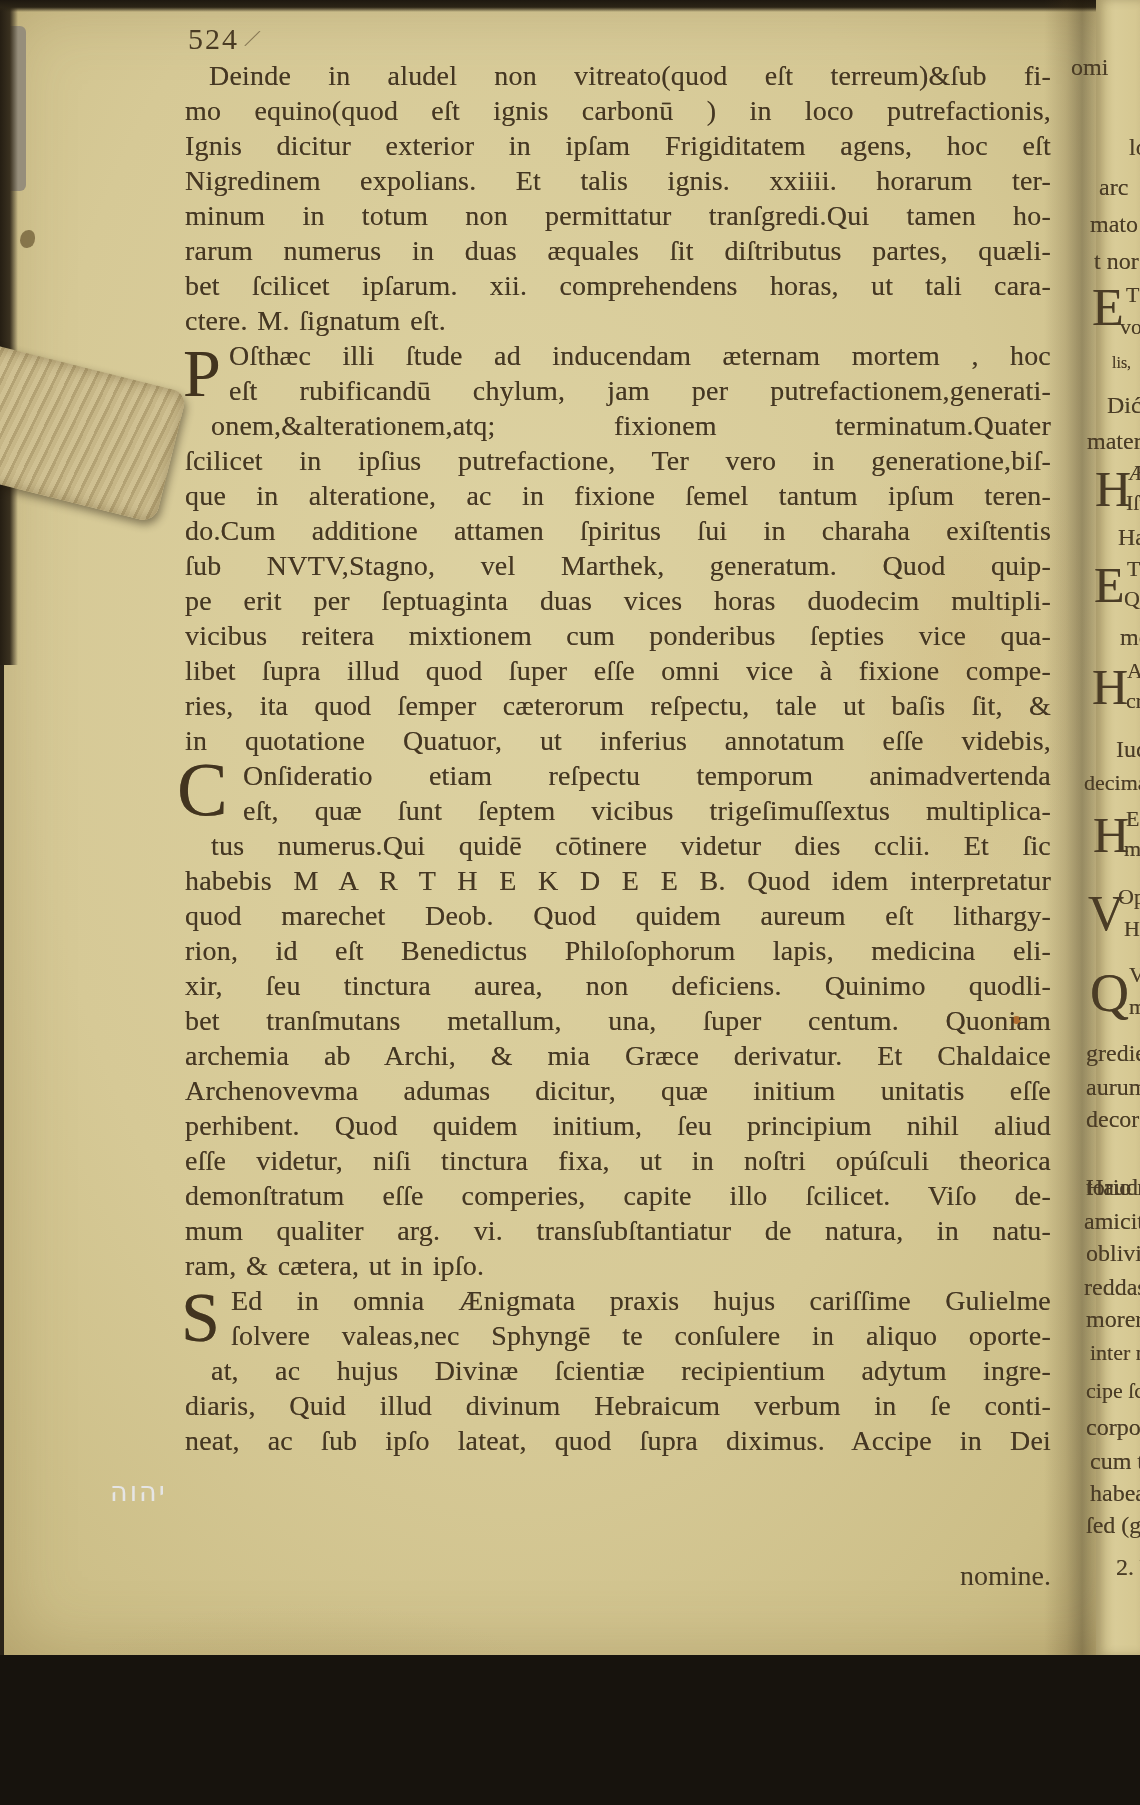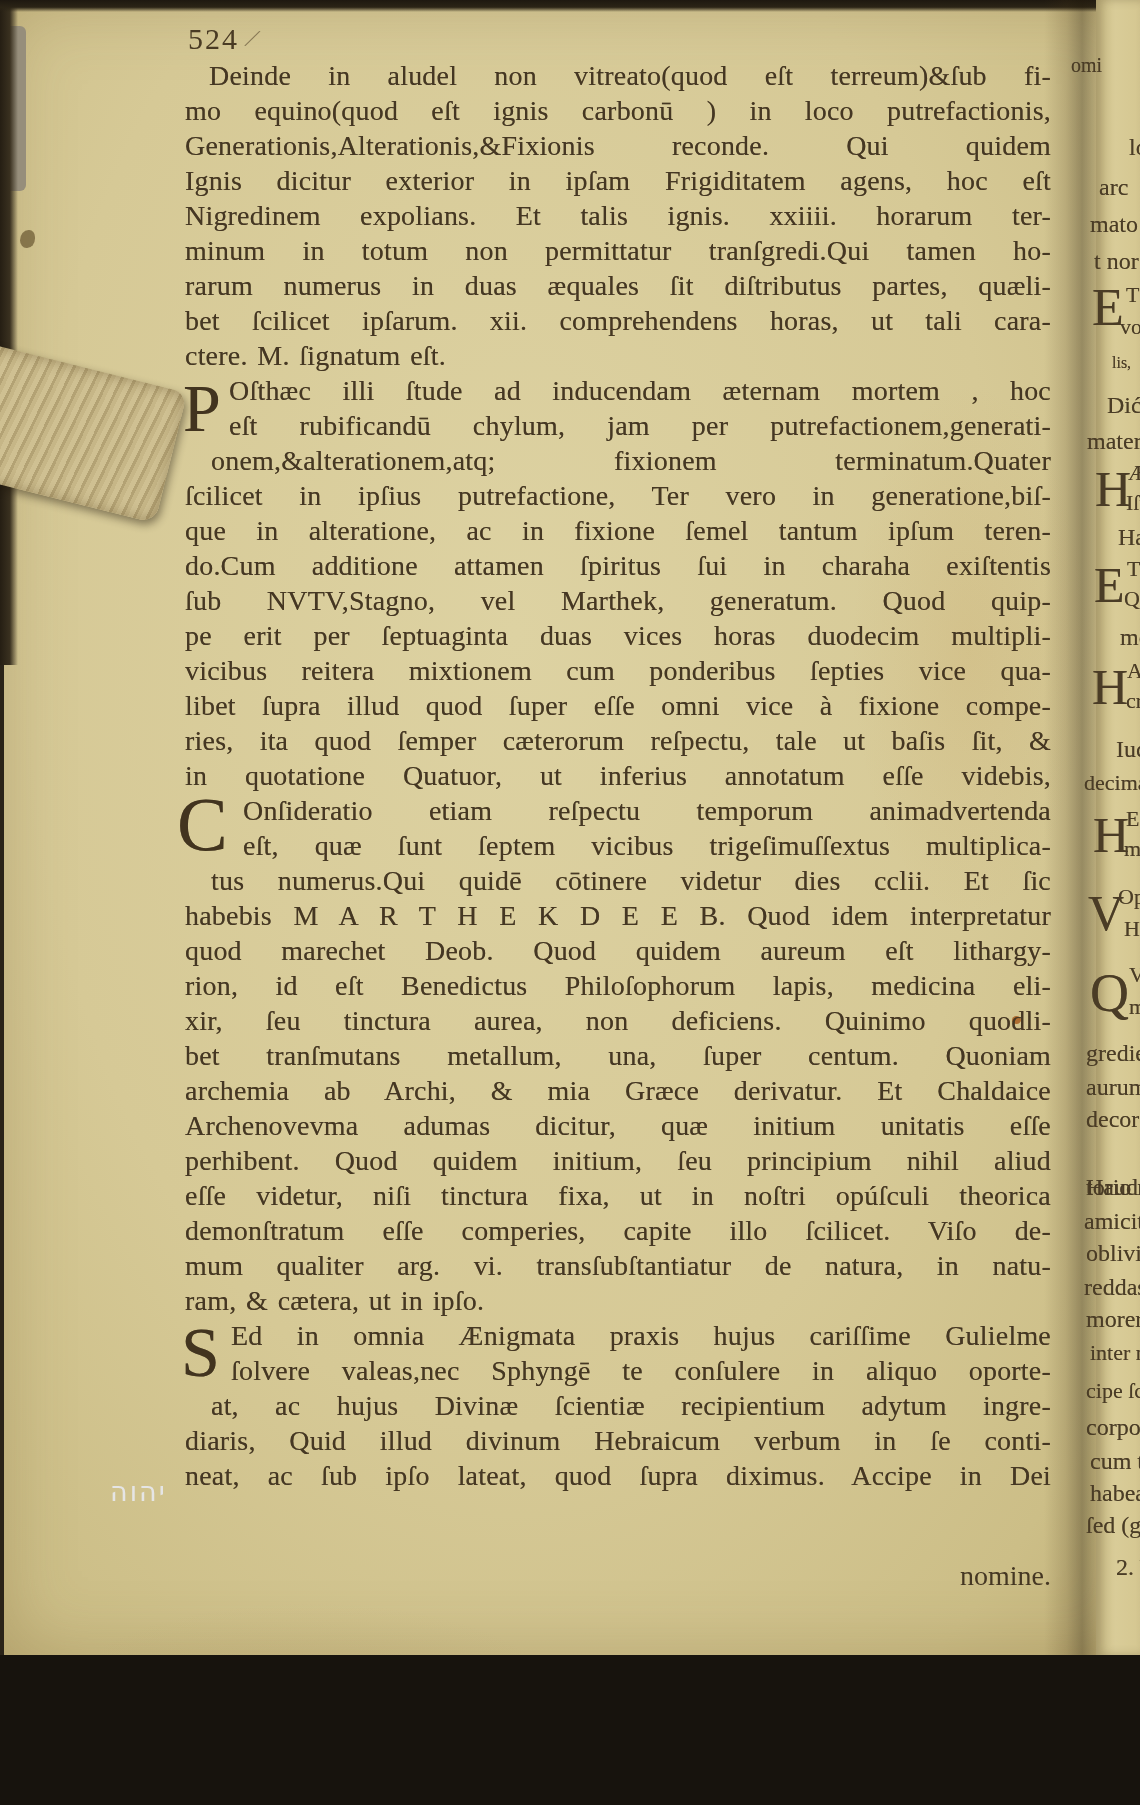--- a/index.html
+++ b/index.html
@@ -83,21 +83,20 @@
   <div class="speck1"></div>
   <div class="speck2"></div>
 
   <div class="pagenum">524</div>
   <div class="pagenum-mark">∕</div>
 
   <div id="text-column">
       <div class="para">
         <div class="line ind1 j">Deinde in aludel non vitreato(quod eſt terreum)&amp;ſub fi-</div>
         <div class="line j">mo equino(quod eſt ignis carbonū ) in loco putrefactionis,</div>
-        <div class="line j">Generationis,Alterationis,&amp;Fixionis reconde. Qui quidem</div>
         <div class="line j">Ignis dicitur exterior in ipſam Frigiditatem agens, hoc eſt</div>
         <div class="line j">Nigredinem expolians. Et talis ignis. xxiiii. horarum ter-</div>
         <div class="line j">minum in totum non permittatur tranſgredi.Qui tamen ho-</div>
         <div class="line j">rarum numerus in duas æquales ſit diſtributus partes, quæli-</div>
         <div class="line j">bet ſcilicet ipſarum. xii. comprehendens horas, ut tali cara-</div>
         <div class="line">ctere. M. ſignatum eſt.</div>
       </div>
       <div class="para has-P">
         <span class="dropcap">P</span>
         <div class="line after-dc j">Oſthæc illi ſtude ad inducendam æternam mortem , hoc</div>
@@ -140,21 +139,21 @@
         <div class="line j">neat, ac ſub ipſo lateat, quod ſupra diximus. Accipe in Dei</div>
       </div>
     </div>
 
   <div class="hebrew">יהוה</div>
   <div class="catchword">nomine.</div>
 
   <div class="fold"></div>
   <div class="facing"></div>
   <div id="fragments">
-      <span class="frag" style="left: 1071px; top: 54px; font-size: 20px;">omi</span>
+      <span class="frag" style="left: 1071px; top: 54px; font-size: 24px;">omi</span>
       <span class="frag" style="left: 1161px; top: 94px; font-size: 30px;">roph</span>
       <span class="frag" style="left: 1096px; top: 134px; font-size: 24px; margin-left: 33px;">lori</span>
       <span class="frag" style="left: 1099px; top: 174px; font-size: 24px;">arc</span>
       <span class="frag" style="left: 1090px; top: 211px; font-size: 24px;">mato</span>
       <span class="frag" style="left: 1094px; top: 248px; font-size: 24px;">t nor</span>
       <span class="frag" style="left: 1092px; top: 278px; font-size: 52px;">E</span>
       <span class="frag" style="left: 1126px; top: 282px; font-size: 22px;">T ſ</span>
       <span class="frag" style="left: 1120px; top: 314px; font-size: 22px;">vo</span>
       <span class="frag" style="left: 1112px; top: 354px; font-size: 16px;">lis,</span>
       <span class="frag" style="left: 1107px; top: 392px; font-size: 24px;">Dić</span>

